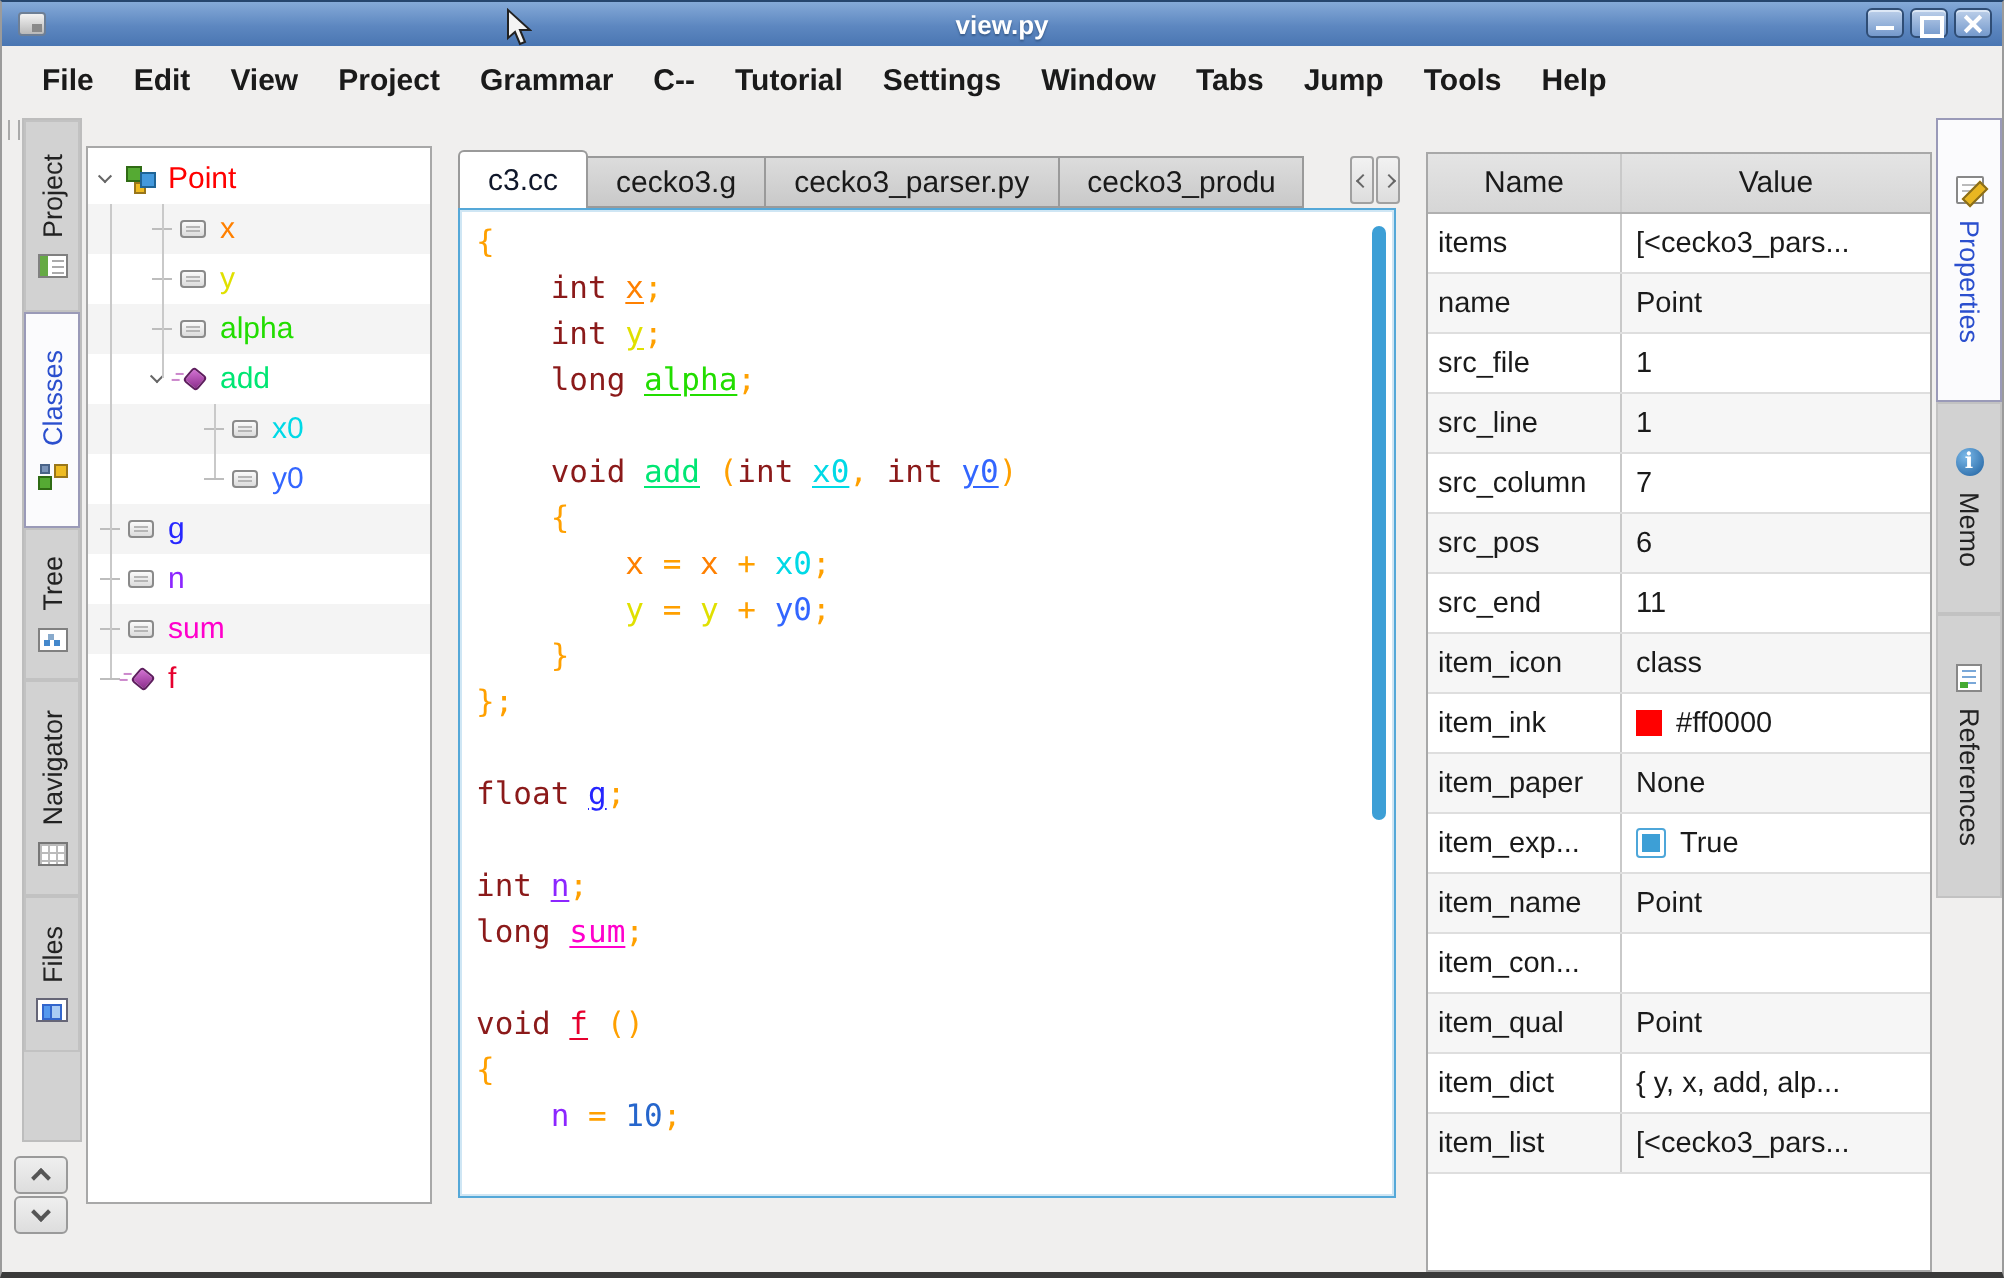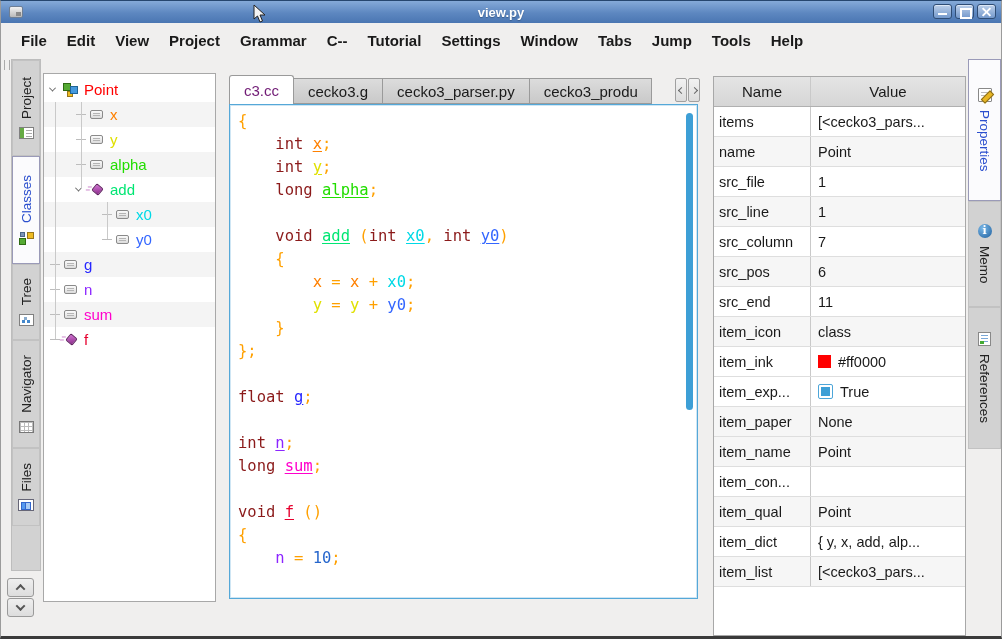--- a/index.html
+++ b/index.html
@@ -109,21 +109,21 @@
     font:bold 11px "DejaVu Serif",serif;text-align:center;line-height:14px;}
   .icon-references{width:13px;height:14px;background:#fff;border:1px solid #888;}
   .icon-references::before{content:"";position:absolute;left:2px;top:2px;width:7px;height:1px;background:#7aa8d8;box-shadow:0 3px 0 #7aa8d8,0 6px 0 #7aa8d8;}
   .icon-references::after{content:"";position:absolute;left:1px;bottom:1px;width:4px;height:3px;background:#44aa33;}
   
   .editor-tabs{position:absolute;left:228px;top:74px;width:471px;height:29px;display:flex;align-items:flex-end;}
   .etab{height:26px;display:flex;align-items:center;padding:0 14px;font-size:15px;
     background:linear-gradient(#dcdcdc,#c9c9c9);border:1px solid #9a9a9a;border-left:none;
     white-space:nowrap;overflow:hidden;cursor:default;}
   .etab:first-child{border-left:1px solid #9a9a9a;}
-  .etab.active{height:29px;background:#fff;color:#701a75;border:1px solid #9a9a9a;border-bottom:none;
+  .etab.active{height:29px;background:#fff;color:#0f172a;border:1px solid #9a9a9a;border-bottom:none;
     border-radius:3px 3px 0 0;}
   .etab.clipped{max-width:122px;margin-top:32px;}
   .etab-scrolls{position:absolute;right:0;bottom:2px;display:flex;gap:1px;}
   .etab-scroll{width:12px;height:24px;background:linear-gradient(#f2f2f2,#ddd);border:1px solid #a0a0a0;
     border-radius:2px;display:flex;align-items:center;justify-content:center;cursor:default;}
   .code-wrap{position:absolute;left:228px;top:103px;width:469px;height:495px;background:#fff;
     border:1px solid #55a8d8;box-shadow:0 0 0 1px #cfe6f4 inset;}
   .code{position:absolute;left:8px;top:7px;right:20px;bottom:4px;
     font-family:"DejaVu Sans Mono",monospace;font-size:15.5px;overflow:hidden;}
   .cline{height:23px;white-space:pre;}
@@ -423,31 +423,31 @@
           <span>class</span>
         </span>
       </div>
       <div class="prow">
         <span class="pname">item_ink</span>
         <span class="pvalue">
           <span class="swatch" style="background: rgb(255, 0, 0);"></span>
           <span>#ff0000</span>
         </span>
       </div>
+      <div class="prow stripe">
+        <span class="pname">item_paper</span>
+        <span class="pvalue">
+          <span>None</span>
+        </span>
+      </div>
       <div class="prow">
         <span class="pname">item_exp...</span>
         <span class="pvalue">
           <span class="checkbox"></span>
           <span>True</span>
-        </span>
-      </div>
-      <div class="prow stripe">
-        <span class="pname">item_paper</span>
-        <span class="pvalue">
-          <span>None</span>
         </span>
       </div>
       <div class="prow stripe">
         <span class="pname">item_name</span>
         <span class="pvalue">
           <span>Point</span>
         </span>
       </div>
       <div class="prow">
         <span class="pname">item_con...</span>

